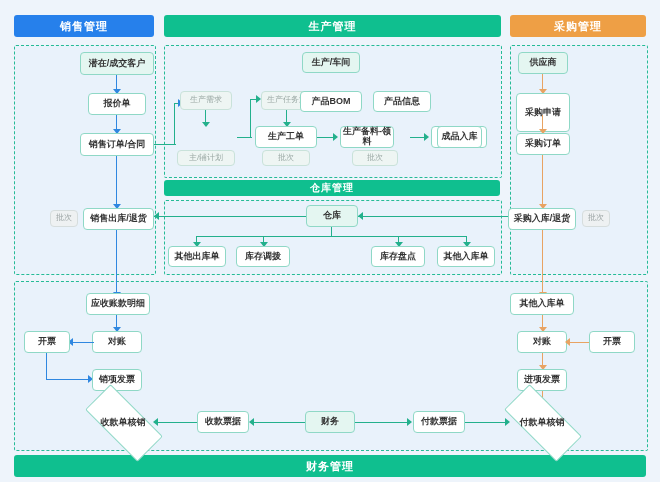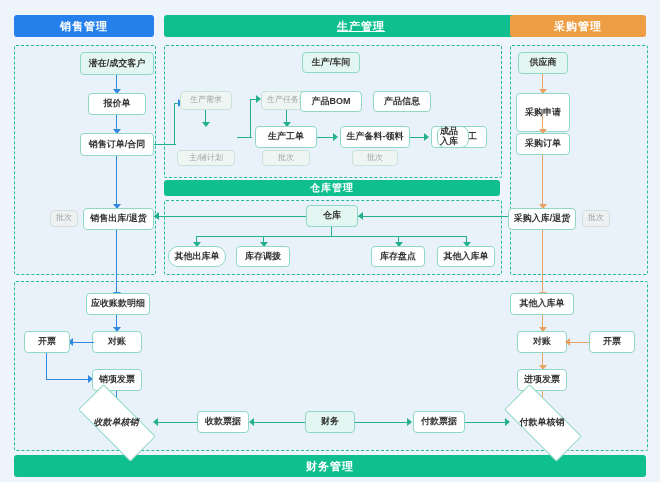--- a/index.html
+++ b/index.html
@@ -30,21 +30,21 @@
   }
 
   
   .node{
     position:absolute;
     box-sizing:border-box;
     border:1px solid #8fd8c6;
     border-radius:4px;
     background:#ffffff;
     display:flex;align-items:center;justify-content:center;
-    text-align:left;
+    text-align:center;
     font-size:9px;font-weight:bold;color:#333;
     line-height:1.1;
     padding:0 2px;
   }
   .node.tint{background:#e4f6f1;}
   .node.ghost{
     background:#eef1f2;border:1px solid #d6dddd;color:#9aa3a3;font-weight:normal;
   }
   .node.mute{
     background:#eef5f3;border:1px solid #c9e2da;color:#9aa8a4;font-weight:normal;
@@ -79,21 +79,21 @@
   .arw.b-right{border-left-color:#2f87e0;}
   .arw.b-left{border-right-color:#2f87e0;}
   .arw.o-down{border-top-color:#e8a362;}
 </style>
 </head>
 <body>
 
 <div id="stage">
 
   <div class="hdr hdr-blue" style="left:14px;top:15px;width:140px;">销售管理</div>
-  <div class="hdr hdr-green" style="left:164px;top:15px;width:394px;text-decoration:underline;">生产管理</div>
+  <div class="hdr hdr-green" style="left:164px;top:15px;width:337px;">生产管理</div>
   <div class="hdr hdr-orange" style="left:510px;top:15px;width:136px;">采购管理</div>
 
   <div class="region" style="left:14px;top:45px;width:140px;height:228px;"></div>
   <div class="region" style="left:164px;top:45px;width:336px;height:131px;"></div>
   <div class="region" style="left:510px;top:45px;width:136px;height:228px;"></div>
 
   <div class="hdr hdr-green" style="left:164px;top:180px;width:336px;height:16px;font-size:10px;">仓库管理</div>
   <div class="region" style="left:164px;top:200px;width:336px;height:73px;"></div>
 
   <div class="region" style="left:14px;top:281px;width:632px;height:168px;"></div>
@@ -138,50 +138,50 @@
   <div class="node mute" style="left:261px;top:91px;width:52px;height:19px;font-size:8px;">生产任务池</div>
   <div class="edge v" style="left:286px;top:110px;height:14px;"></div>
   <div class="arw down" style="left:283px;top:122px;"></div>
 
   <div class="node" style="left:255px;top:126px;width:62px;height:22px;">生产工单</div>
   <div class="node mute" style="left:262px;top:150px;width:48px;height:16px;font-size:8px;">批次</div>
 
   <div class="edge h" style="left:317px;top:137px;width:18px;"></div>
   <div class="arw right" style="left:333px;top:133px;"></div>
 
-  <div class="node" style="left:340px;top:126px;width:70px;height:22px;">生产备料-领料</div>
+  <div class="node" style="left:340px;top:126px;width:54px;height:22px;">生产备料-领料</div>
   <div class="node mute" style="left:352px;top:150px;width:46px;height:16px;font-size:8px;">批次</div>
 
   <div class="edge h" style="left:410px;top:137px;width:16px;"></div>
   <div class="arw right" style="left:424px;top:133px;"></div>
 
   <div class="node" style="left:431px;top:126px;width:56px;height:22px;">生产报工</div>
 
   <div class="node" style="left:437px;top:126px;width:0px;height:0px;opacity:0;"></div>
 
   <div class="node tint" style="left:302px;top:52px;width:58px;height:21px;">生产/车间</div>
   <div class="node" style="left:300px;top:91px;width:62px;height:21px;">产品BOM</div>
   <div class="node" style="left:373px;top:91px;width:58px;height:21px;">产品信息</div>
 
-  <div class="node" style="left:437px;top:126px;width:32px;height:22px;border-radius:8px;">成品入库</div>
+  <div class="node" style="left:437px;top:126px;width:45px;height:22px;">成品入库</div>
 
   <div class="node tint" style="left:306px;top:205px;width:52px;height:22px;">仓库</div>
 
   <div class="edge h" style="left:154px;top:216px;width:152px;"></div>
   <div class="arw left" style="left:154px;top:212px;"></div>
 
   <div class="edge h" style="left:358px;top:216px;width:152px;"></div>
   <div class="arw left" style="left:358px;top:212px;"></div>
 
   <div class="edge v" style="left:331px;top:227px;height:10px;"></div>
   <div class="edge h" style="left:196px;top:236px;width:270px;"></div>
 
   <div class="edge v" style="left:196px;top:236px;height:8px;"></div>
   <div class="arw down" style="left:193px;top:242px;"></div>
-  <div class="node" style="left:168px;top:246px;width:58px;height:21px;border-radius:10px;">其他出库单</div>
+  <div class="node" style="left:168px;top:246px;width:58px;height:21px;">其他出库单</div>
 
   <div class="edge v" style="left:263px;top:236px;height:8px;"></div>
   <div class="arw down" style="left:260px;top:242px;"></div>
   <div class="node" style="left:236px;top:246px;width:54px;height:21px;">库存调拨</div>
 
   <div class="edge v" style="left:398px;top:236px;height:8px;"></div>
   <div class="arw down" style="left:395px;top:242px;"></div>
   <div class="node" style="left:371px;top:246px;width:54px;height:21px;">库存盘点</div>
 
   <div class="edge v" style="left:466px;top:236px;height:8px;"></div>
@@ -218,21 +218,21 @@
 
   <div class="edge v blue" style="left:46px;top:353px;height:27px;"></div>
   <div class="edge h blue" style="left:46px;top:379px;width:44px;"></div>
   <div class="arw right b-right" style="left:88px;top:375px;"></div>
 
   <div class="node" style="left:92px;top:369px;width:50px;height:22px;">销项发票</div>
 
   <div class="edge v blue" style="left:116px;top:391px;height:12px;"></div>
   <div class="arw down b-down" style="left:113px;top:401px;"></div>
 
-  <div class="diamond" style="left:80px;top:405px;width:72px;height:34px;font-style:italic;">
+  <div class="diamond" style="left:87px;top:405px;width:72px;height:34px;">
     <span class="dshape"></span>
     <span class="dlabel">收款单核销</span>
   </div>
 
   <div class="node" style="left:197px;top:411px;width:52px;height:22px;">收款票据</div>
   <div class="edge h" style="left:155px;top:422px;width:42px;"></div>
   <div class="arw left" style="left:153px;top:418px;"></div>
 
   <div class="node tint" style="left:305px;top:411px;width:50px;height:22px;">财务</div>
   <div class="edge h" style="left:251px;top:422px;width:54px;"></div>

